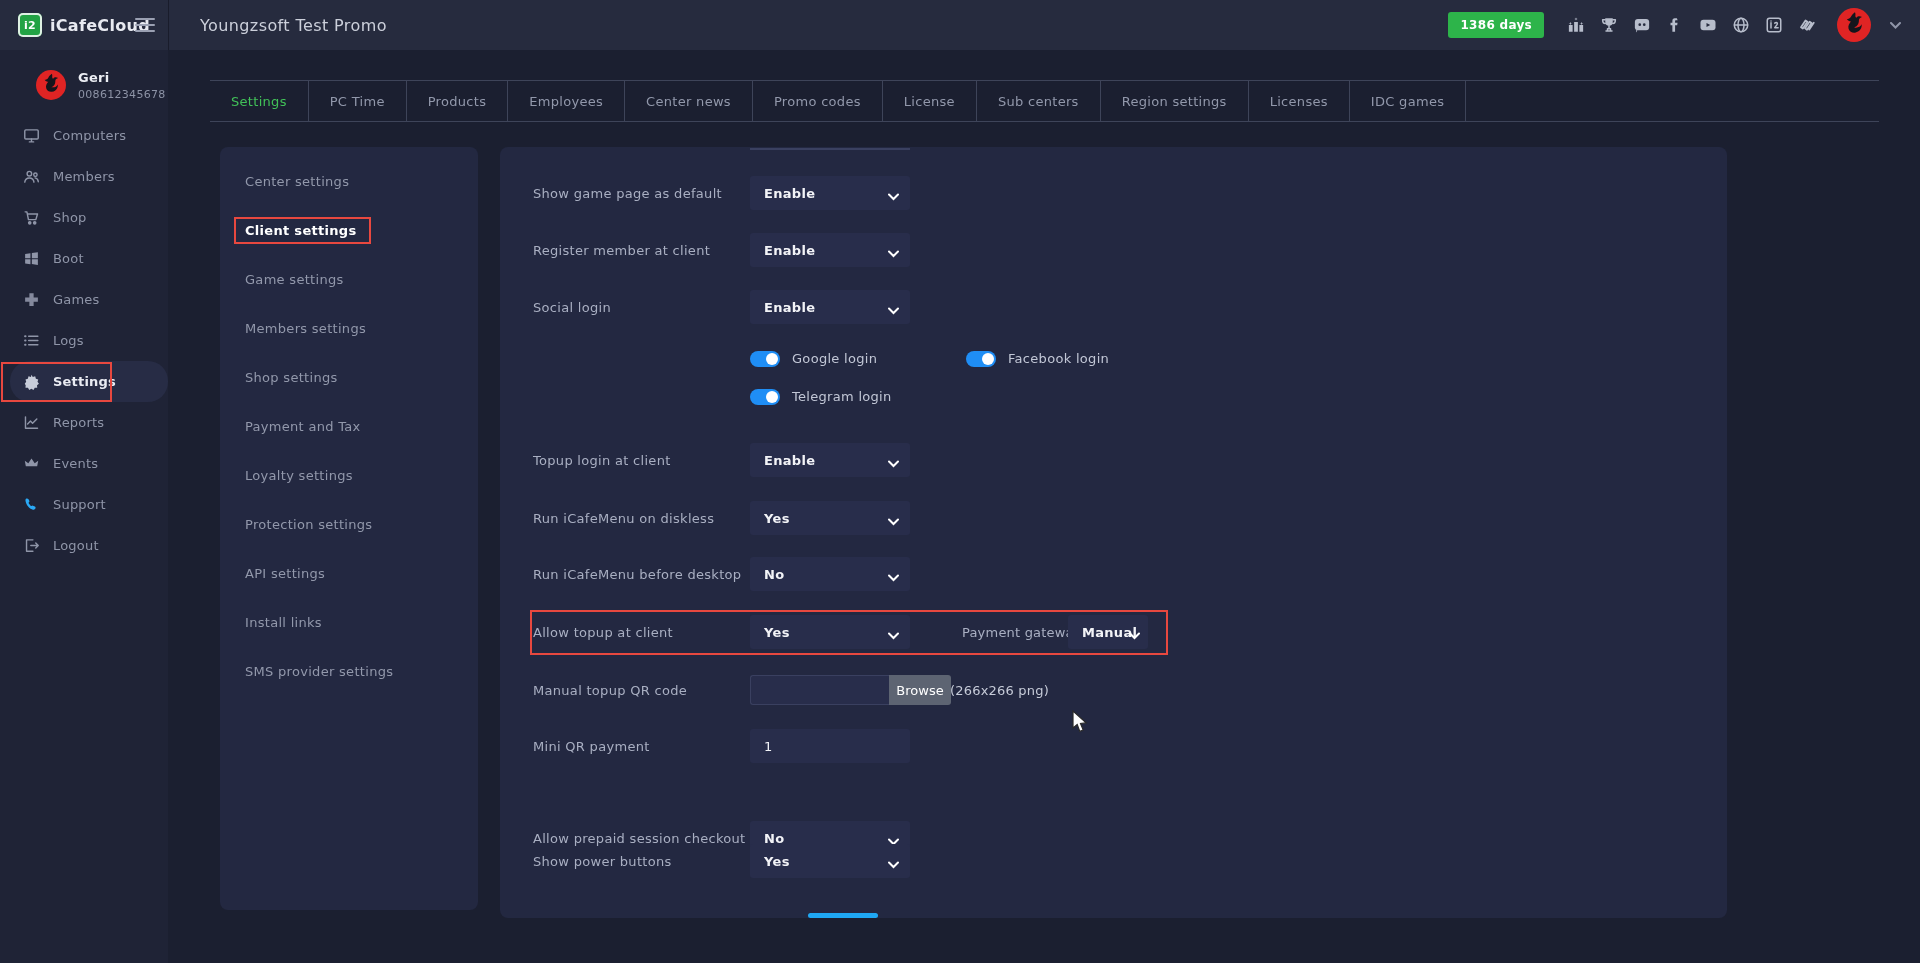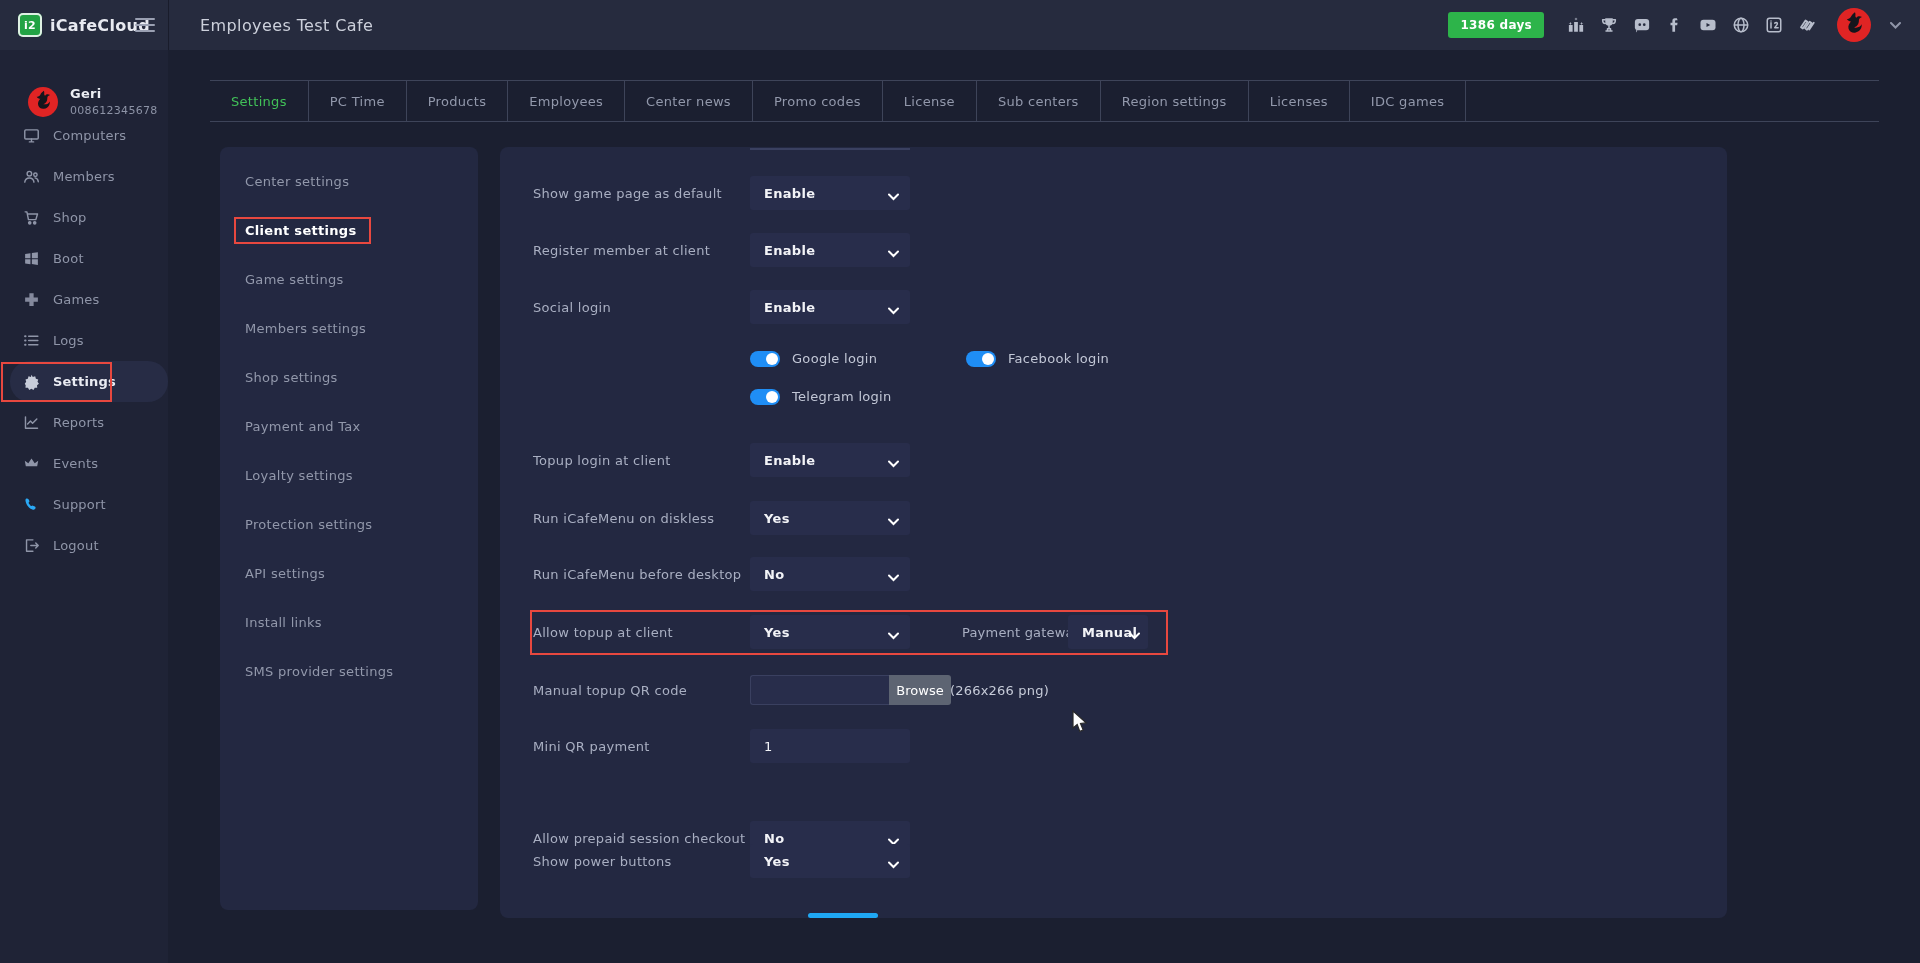--- a/index.html
+++ b/index.html
@@ -24,21 +24,21 @@
     color:#ccd0db; font-size:16px; letter-spacing:.4px; }
   .topbar-right { position:absolute; right:16px; top:0; height:50px; display:flex; align-items:center; gap:15px; }
   .days-badge { background:#2db44a; color:#fff; font-size:12px; font-weight:bold; letter-spacing:.3px;
     border-radius:3px; padding:6px 12px; margin-right:8px; }
   .tb-icon { width:18px; height:18px; color:#b7bdcb; display:flex; align-items:center; justify-content:center; }
   .tb-icon svg { width:18px; height:18px; }
   .tb-avatar { width:34px; height:34px; margin-left:6px; }
   .chev-down svg { width:11px; height:7px; }
   
   .sidebar { position:absolute; left:0; top:50px; width:168px; height:913px; background:#1f2336; z-index:4; }
-  .user-block { position:absolute; left:28px; top:20px; display:flex; gap:12px; align-items:flex-end;margin-top:16px; }
+  .user-block { position:absolute; left:36px; top:20px; display:flex; gap:12px; align-items:flex-start; }
   .user-avatar { width:30px; height:30px; }
   .user-name { color:#eceef4; font-size:13px; font-weight:bold; letter-spacing:.3px; }
   .user-phone { color:#8d93a6; font-size:11px; margin-top:3px; letter-spacing:.3px; }
   .side-nav { position:absolute; left:0; top:65px; width:168px; }
   .side-item { position:relative; height:41px; margin-left:10px; display:flex; align-items:center; gap:13px;
     padding-left:13px; border-radius:20px; cursor:pointer; color:#8f95a8; font-size:13px; }
   .side-item .s-icon { width:17px; height:17px; display:flex; align-items:center; justify-content:center; }
   .side-item .s-icon svg { width:17px; height:17px; }
   .side-item.active { background:#272c45; color:#e9ebf2; font-weight:bold; }
   .side-item.active .s-icon { color:#c7ccd9; }
@@ -100,21 +100,21 @@
   <div class="brand-wrap">
     <span class="logo-badge">i2</span>
     <span class="brand-text">iCafeCloud</span>
   </div>
   <div class="burger">
       <span></span>
       <span></span>
       <span style="margin:0"></span>
     </div>
   <div class="topbar-divider"></div>
-  <div class="page-title">Employees Test Cafe</div>
+  <div class="page-title">Youngzsoft Test Promo</div>
   <div class="topbar-right">
     <span class="days-badge">1386 days</span>
 
     <span class="tb-icon">
         <svg viewBox="0 0 24 24" width="18" height="18" fill="none" stroke="currentColor" stroke-width="2" stroke-linecap="round" stroke-linejoin="round">
           <rect x="2.5" y="12" width="5" height="9" fill="currentColor" stroke="none"></rect>
           <rect x="9.5" y="8" width="5" height="13" fill="currentColor" stroke="none"></rect>
           <rect x="16.5" y="12" width="5" height="9" fill="currentColor" stroke="none"></rect>
           <path d="M4.5 8l.8 1.6L7 10l-1.7.4L4.5 12l-.8-1.6L2 10l1.7-.4zM12 2l.8 1.6 1.7.4-1.7.4L12 6l-.8-1.6L9.5 4l1.7-.4zM19.5 8l.8 1.6 1.7.4-1.7.4-.8 1.6-.8-1.6-1.7-.4 1.7-.4z" fill="currentColor" stroke="none"></path>
         </svg>

